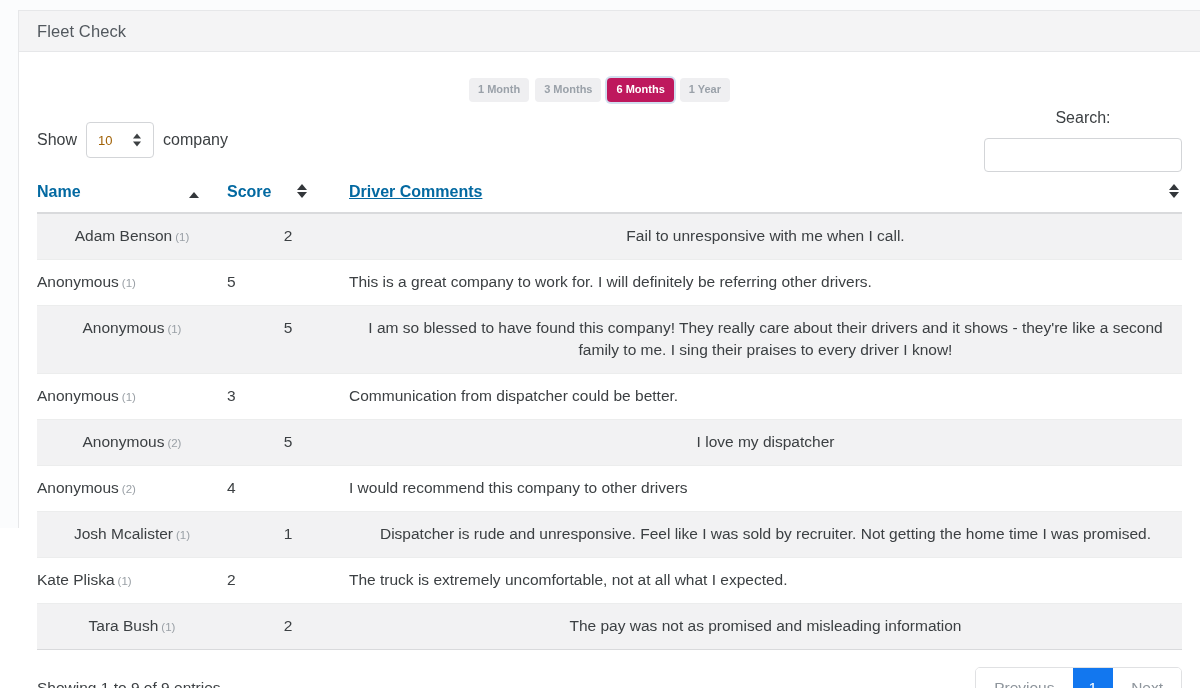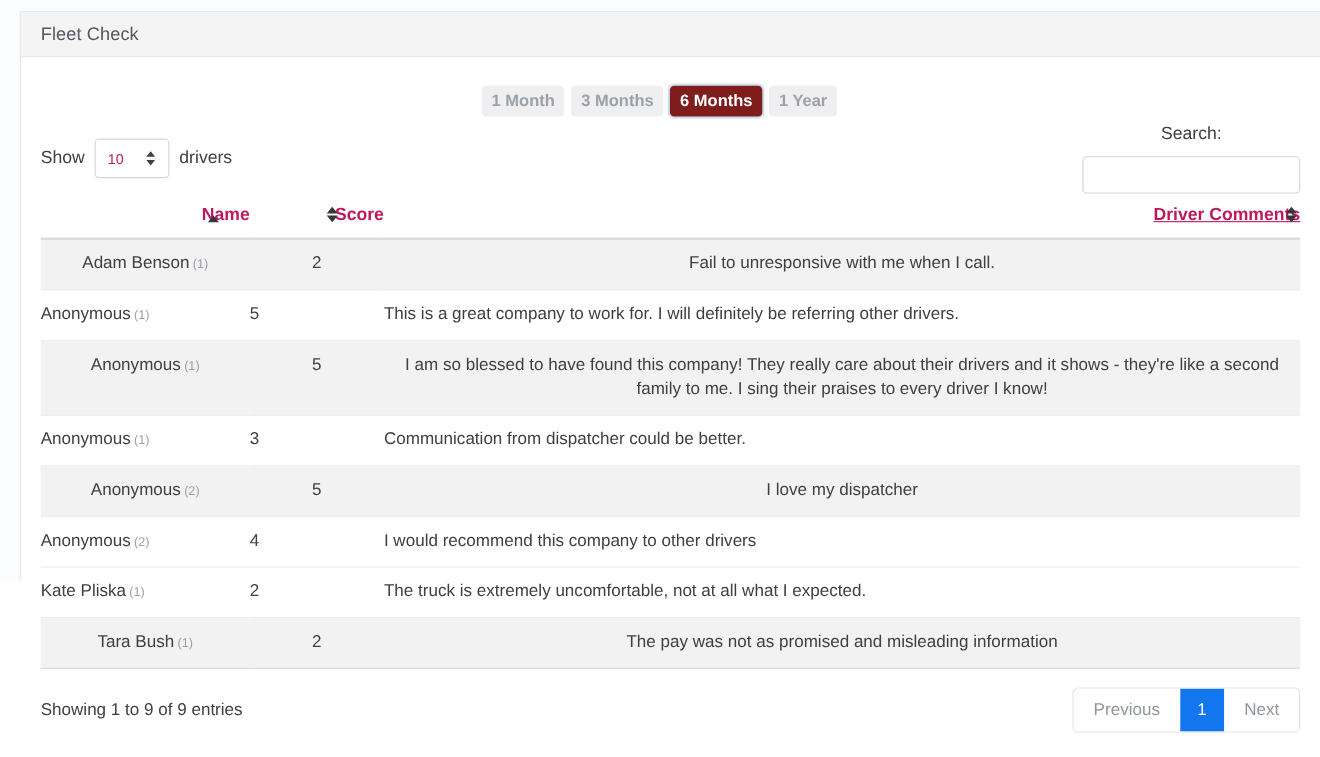--- a/index.html
+++ b/index.html
@@ -56,33 +56,33 @@
 
   
   .range-filter {
     display: flex;
     justify-content: center;
     gap: 6px;
     padding-top: 26px;
     padding-right: 20px;
   }
   .range-btn {
-    font-size: 15px;
+    font-size: 11px;
     line-height: 1;
     padding: 6px 9px 7px 9px;
     border-radius: 4px;
     background: #efeff1;
     color: #9aa1a9;
     border: none;
     font-family: "Liberation Sans", sans-serif;
     font-weight: bold;
     cursor: pointer;
   }
   .range-btn.active {
-    background: #7f1d1d;
+    background: #be185d;
     color: #ffffff;
     box-shadow: 0 0 0 2px rgba(47,111,184,.22);
   }
 
   
   .controls {
     display: flex;
     align-items: center;
     justify-content: space-between;
     margin-top: 19px;
@@ -103,21 +103,21 @@
     height: 36px;
     border: 1px solid #d3d5d8;
     border-radius: 4px;
     background: #fff;
     box-sizing: border-box;
     padding-left: 11px;
     cursor: pointer;
   }
   .select-value {
     font-size: 13px;
-    color: #be185d;
+    color: #a16207;
   }
   .stepper {
     position: absolute;
     right: 12px;
     top: 50%;
     transform: translateY(-50%);
     display: flex;
     flex-direction: column;
     gap: 3px;
   }
@@ -153,24 +153,24 @@
   }
 
   
   table.data {
     width: 100%;
     border-collapse: collapse;
     margin-top: 14px;
     table-layout: fixed;
   }
   table.data th {
-    text-align: right;
+    text-align: left;
     font-size: 16px;
     font-weight: bold;
-    color: #be185d;
+    color: #0369a1;
     padding: 10px 0 11px 0;
     border-bottom: 2px solid #d9dadc;
     position: relative;
     cursor: pointer;
     vertical-align: bottom;
   }
   th.col-name { width: 190px; padding-left: 8px; }
   th.col-score { width: 122px; }
   th.col-comments { width: auto; text-decoration: underline; }
 
@@ -271,21 +271,21 @@
       <div class="controls">
         <div class="length-ctrl">
           <span>Show</span>
           <div class="select-box">
             <span class="select-value">10</span>
             <span class="stepper">
               <i class="up"></i>
                 <i class="down"></i>
             </span>
           </div>
-          <span>drivers</span>
+          <span>company</span>
         </div>
 
         <div class="search-ctrl">
           <span>Search:</span>
           <input class="search-input" type="text" placeholder="" style="">
         </div>
       </div>
 
       <table class="data">
         <thead>
@@ -336,20 +336,25 @@
           <tr class="odd">
             <td class="c-name"><span>Anonymous</span><span class="name-count">(2)</span></td>
             <td class="c-score">5</td>
             <td class="c-comment">I love my dispatcher</td>
           </tr>
           <tr class="even">
             <td class="c-name"><span>Anonymous</span><span class="name-count">(2)</span></td>
             <td class="c-score">4</td>
             <td class="c-comment">I would recommend this company to other drivers</td>
           </tr>
+          <tr class="odd">
+            <td class="c-name"><span>Josh Mcalister</span><span class="name-count">(1)</span></td>
+            <td class="c-score">1</td>
+            <td class="c-comment">Dispatcher is rude and unresponsive. Feel like I was sold by recruiter. Not getting the home time I was promised.</td>
+          </tr>
           <tr class="even">
             <td class="c-name"><span>Kate Pliska</span><span class="name-count">(1)</span></td>
             <td class="c-score">2</td>
             <td class="c-comment">The truck is extremely uncomfortable, not at all what I expected.</td>
           </tr>
           <tr class="odd">
             <td class="c-name"><span>Tara Bush</span><span class="name-count">(1)</span></td>
             <td class="c-score">2</td>
             <td class="c-comment">The pay was not as promised and misleading information</td>
           </tr>

